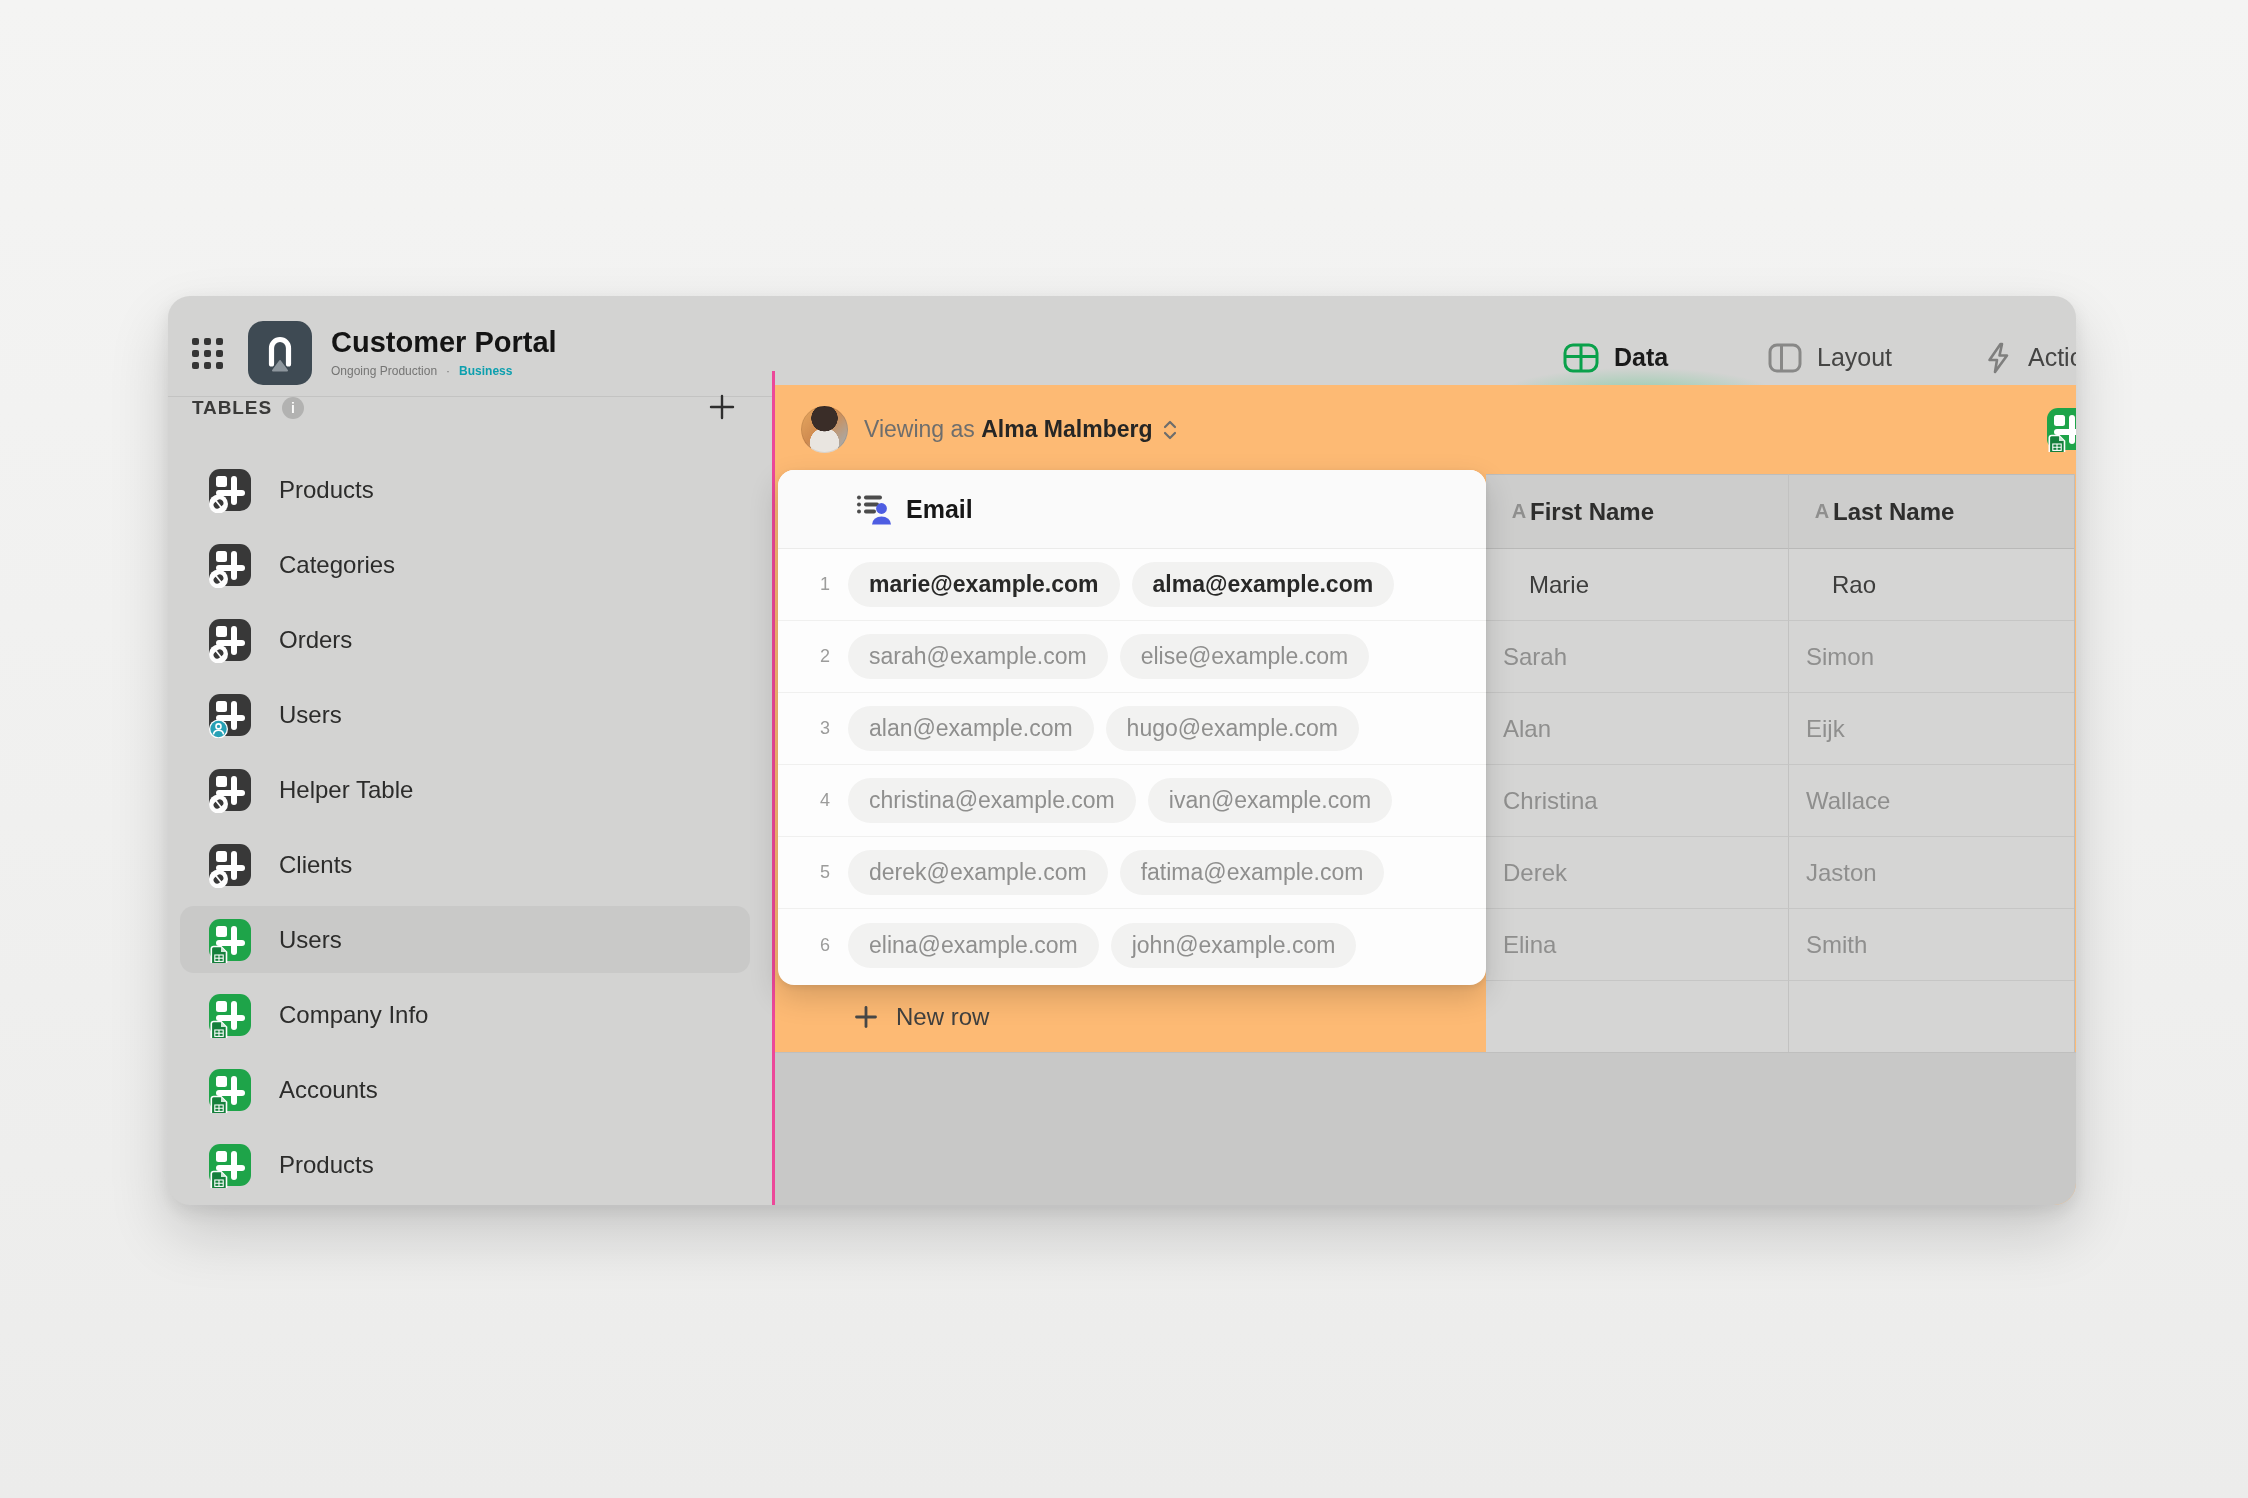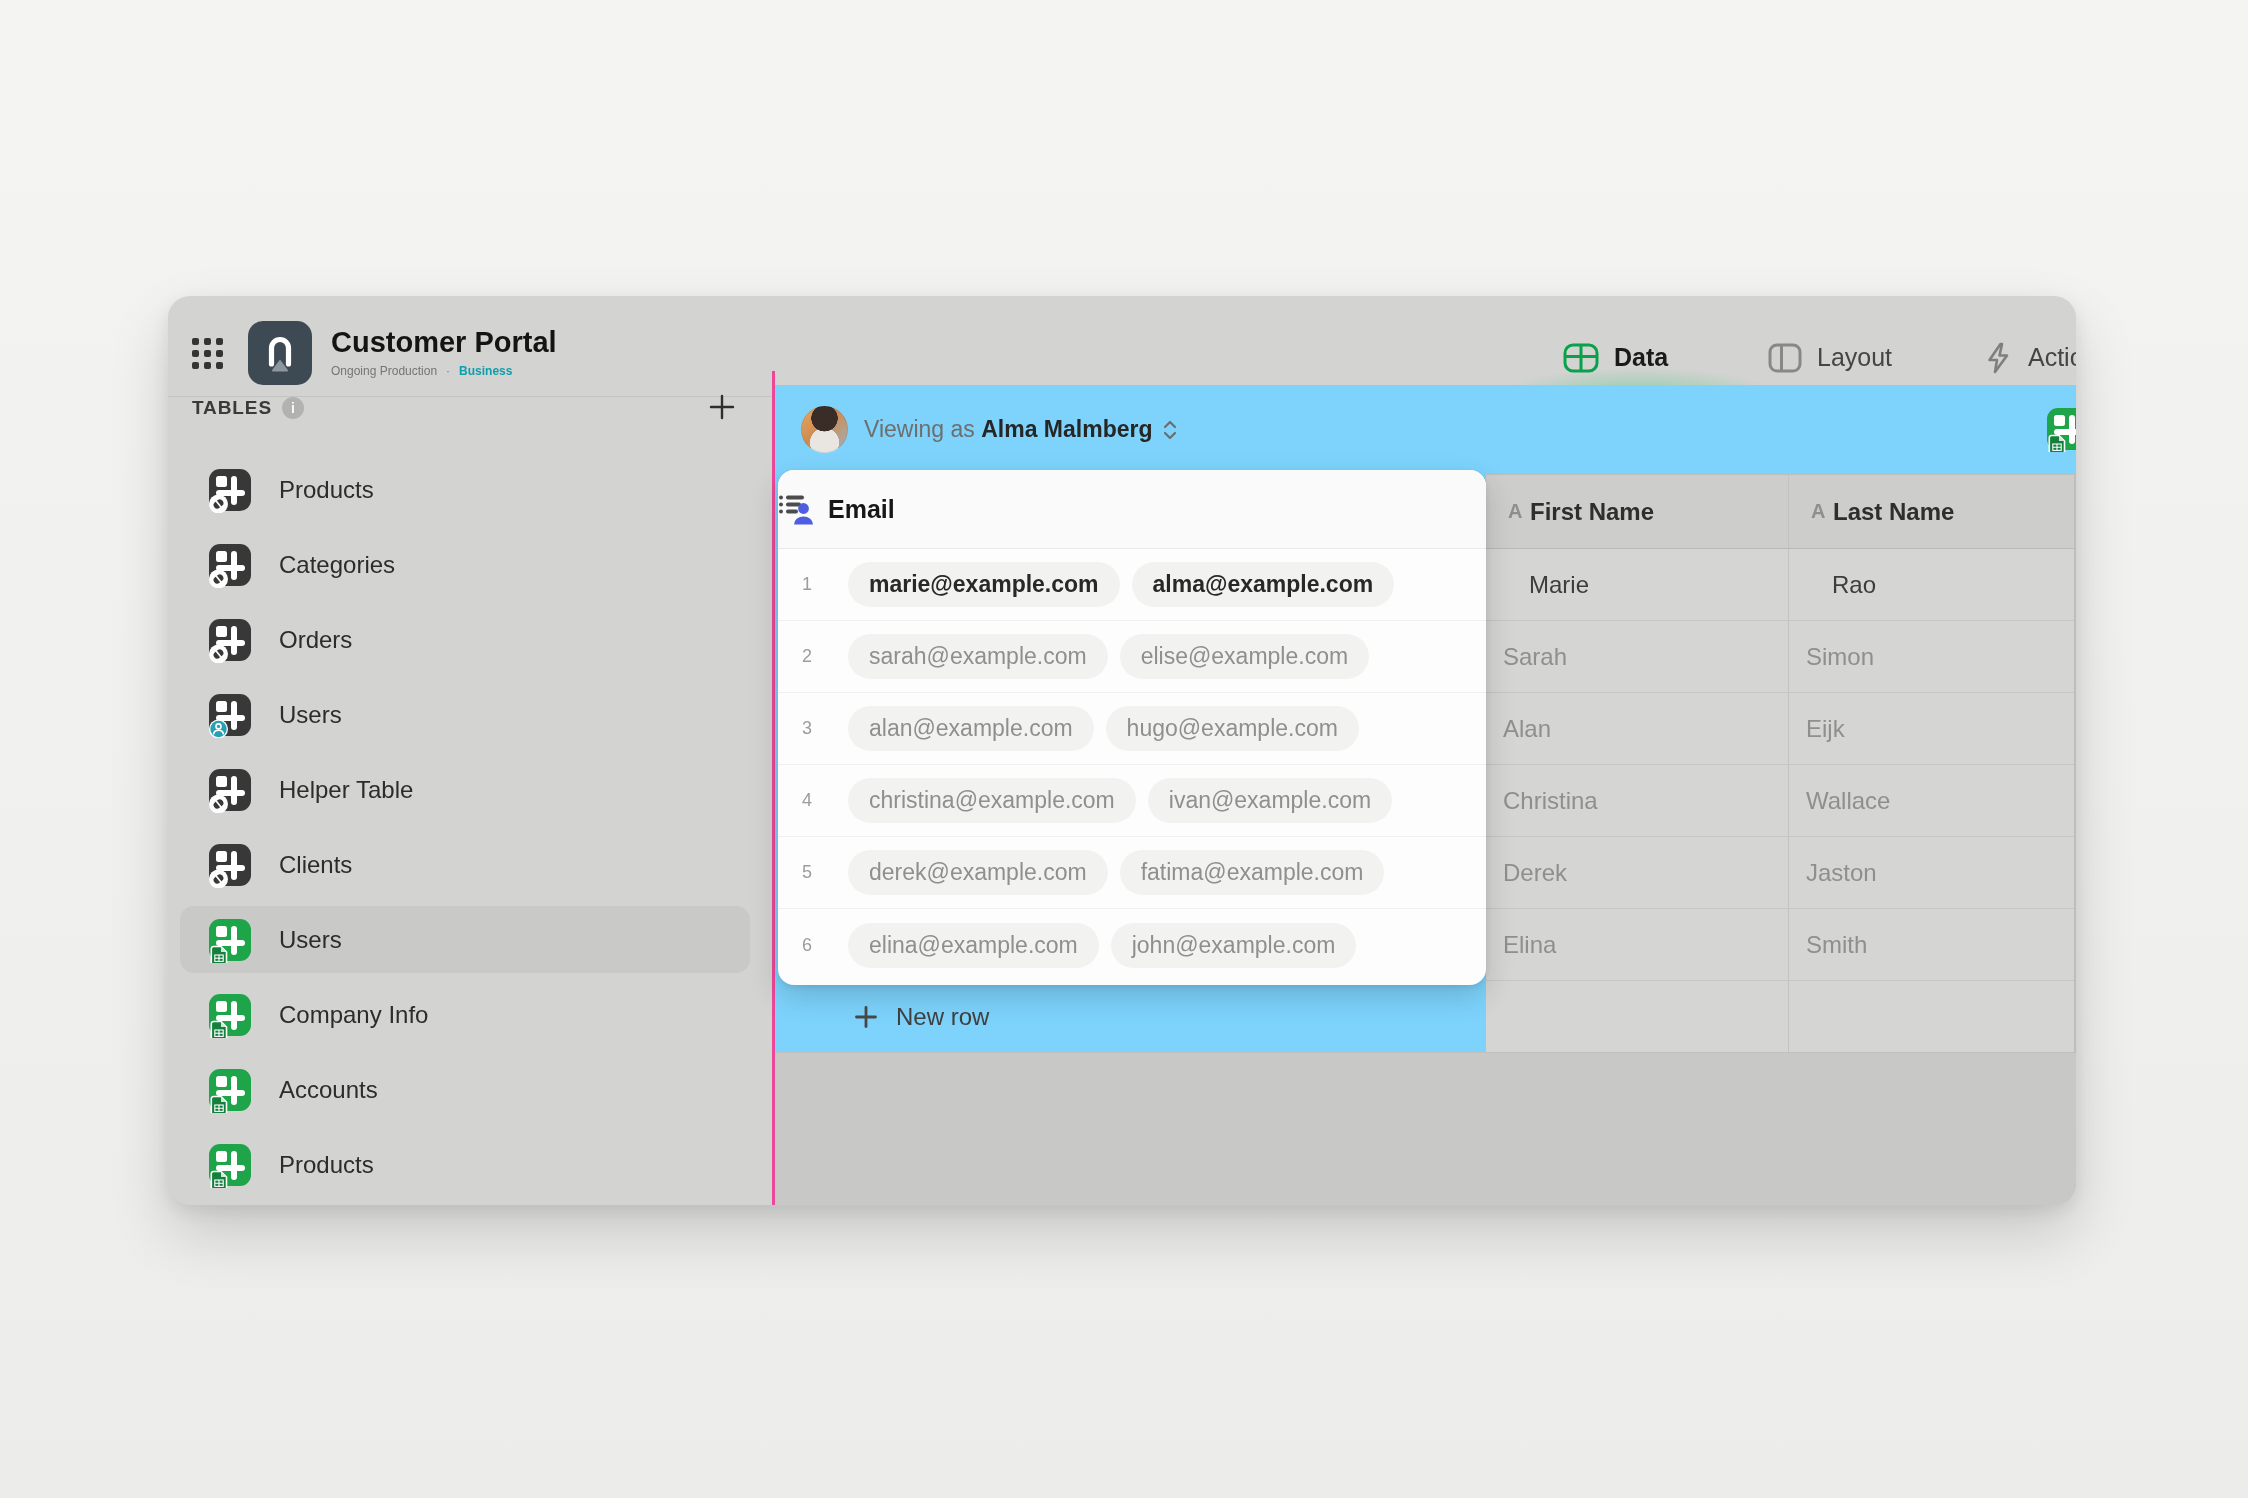--- a/index.html
+++ b/index.html
@@ -35,38 +35,38 @@
   .infoicon{width:22px;height:22px;border-radius:50%;background:#b2b2b1;color:#fbfbfa;font-size:14px;font-weight:700;display:flex;align-items:center;justify-content:center;}
   .addbtn{position:absolute;right:30px;top:16px;width:40px;height:40px;display:flex;align-items:center;justify-content:center;cursor:pointer;}
   .items{position:absolute;left:0;top:81px;width:100%;}
   .s-item{position:relative;height:75px;display:flex;align-items:center;cursor:pointer;}
   .s-item .sel-bg{display:none;}
   .s-item.selected .sel-bg{display:block;position:absolute;left:12px;right:22px;top:4px;bottom:4px;background:#c9c9c8;border-radius:14px;}
   .s-item .ticon{position:relative;margin-left:39px;width:46px;height:46px;flex:none;}
   .s-item .slabel{position:relative;margin-left:26px;font-size:24px;color:#2c2c2b;}
 
   
-  .main{position:absolute;left:607px;top:89px;right:0;bottom:0;background:#7dd3fc;}
+  .main{position:absolute;left:607px;top:89px;right:0;bottom:0;background:#fdba74;text-align:center;}
   .main-lower{position:absolute;left:0;right:0;top:667px;bottom:0;background:#c8c8c7;border-top:1px solid #bfbfbe;}
 
   .viewbar{position:absolute;left:0;top:0;width:100%;height:89px;display:flex;align-items:center;}
   .avatar{margin-left:26px;width:47px;height:47px;border-radius:50%;flex:none;
     background:
       radial-gradient(circle at 50% 26%, #3a2d28 0 31%, rgba(0,0,0,0) 32%),
       radial-gradient(circle at 50% 78%, #e9e5e0 0 33%, rgba(0,0,0,0) 34%),
       linear-gradient(135deg,#e8a961 0%,#cf8b50 45%,#9db3c4 100%);
     box-shadow:0 0 0 1px rgba(0,0,0,.08) inset;}
   .viewtext{margin-left:16px;font-size:23px;color:#6e6e6d;}
   .viewtext b{color:#262625;font-weight:600;}
   .updown{margin-left:10px;}
   .sheet-peek{position:absolute;right:-15px;top:21px;width:46px;height:46px;}
 
   
   .ecard{position:absolute;left:3px;top:85px;width:708px;height:515px;background:#fdfdfd;border-radius:16px;box-shadow:0 12px 30px rgba(0,0,0,.16),0 2px 6px rgba(0,0,0,.08);overflow:hidden;}
-  .ehead{height:79px;display:flex;align-items:center;background:#fafafa;border-bottom:1px solid #ebebea;box-sizing:border-box;}
+  .ehead{height:79px;display:flex;align-items:center;padding-left:78px;background:#fafafa;border-bottom:1px solid #ebebea;box-sizing:border-box;}
   .ehead .lbl{margin-left:10px;font-size:25px;font-weight:700;color:#171717;}
   .erow{height:72px;display:flex;align-items:center;border-bottom:1px solid #f0f0ef;box-sizing:border-box;}
   .erow:last-child{border-bottom:none;}
   .rnum{margin-left:24px;width:46px;font-size:18px;color:#9c9c9b;flex:none;}
   .pill{margin-right:12px;padding:9px 21px;background:#f2f2f1;border-radius:24px;font-size:23px;color:#8f8f8e;white-space:nowrap;}
   .erow.active .pill{color:#282827;font-weight:600;}
 
   .newrow{position:absolute;left:3px;top:596px;width:708px;height:71px;display:flex;align-items:center;cursor:pointer;}
   .newrow .nlabel{margin-left:17px;font-size:24px;font-weight:500;color:#3f3f3e;}
   .newrow svg{margin-left:75px;flex:none;}

